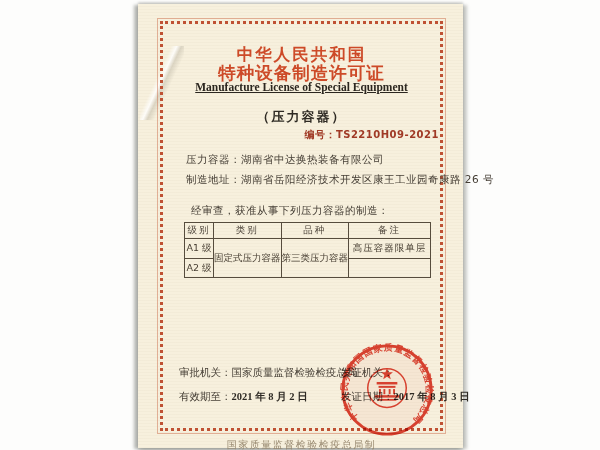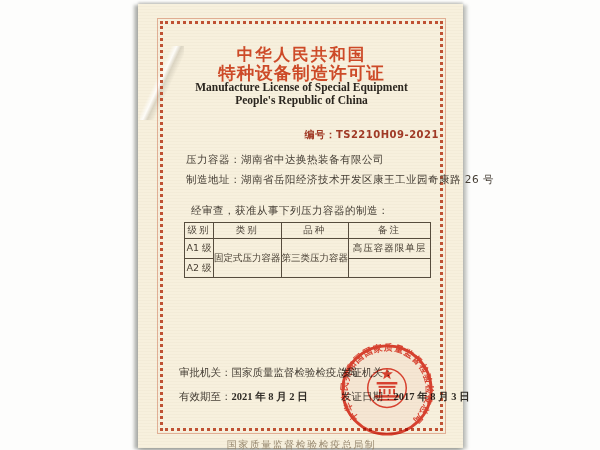--- a/index.html
+++ b/index.html
@@ -17,21 +17,21 @@
 
   
   .frame{position:absolute;left:19px;top:14px;width:287px;height:414px;
     border:1px solid rgba(208,122,90,.55);}
   .frame-inner{position:absolute;inset:2px;border:3px dotted #bf5133;pointer-events:none;}
 
   .cn-red{color:#cd4a28;font-weight:bold;}
   .t-center{width:100%;}
   .title1{top:25px;font-size:16.5px;letter-spacing:2px;}
   .title2{top:42px;font-size:17.5px;letter-spacing:1px;}
-  .eng{font-family:"Liberation Serif","DejaVu Serif",serif;font-weight:bold;color:#2b261f;}
+  .eng{font-family:"Liberation Serif","DejaVu Serif",serif;font-weight:bold;color:#2b261f;text-decoration:underline;}
   .eng1{top:62px;font-size:11.5px;}
   .eng2{top:75px;font-size:11.5px;}
   .subtitle{top:89px;font-size:13px;color:#2e2a23;letter-spacing:2px;font-weight:bold;}
   .license-no{top:109px;right:6px;font-size:10px;color:#a03a26;font-weight:600;letter-spacing:.5px;}
 
   .bodyline{font-size:10.5px;color:#453e35;letter-spacing:.5px;white-space:nowrap;}
   .company-line{left:28px;top:134px;}
   .address-line{left:28px;top:154px;}
   .note-line{left:33px;top:185px;}
 
@@ -63,21 +63,21 @@
 
   <div class="paper">
     <div class="crease"></div>
 
     <div class="frame">
       <div class="frame-inner"></div>
 
       <div class="abs t-center cn-red title1">中华人民共和国</div>
       <div class="abs t-center cn-red title2">特种设备制造许可证</div>
       <div class="abs t-center eng eng1">Manufacture License of Special Equipment</div>
-      <div class="abs t-center eng eng2">People's Republic of China</div>
+      <div class="abs t-center subtitle">（压力容器）</div>
 
       <div class="abs license-no"><span>编号：</span><span>TS2210H09-2021</span></div>
 
       <div class="abs bodyline company-line"><span>压力容器：</span><span>湖南省中达换热装备有限公司</span></div>
       <div class="abs bodyline address-line"><span>制造地址：</span><span>湖南省岳阳经济技术开发区康王工业园奇康路 26 号</span></div>
 
       <div class="abs bodyline note-line">经审查，获准从事下列压力容器的制造：</div>
 
       <table class="scope">
         <colgroup>

